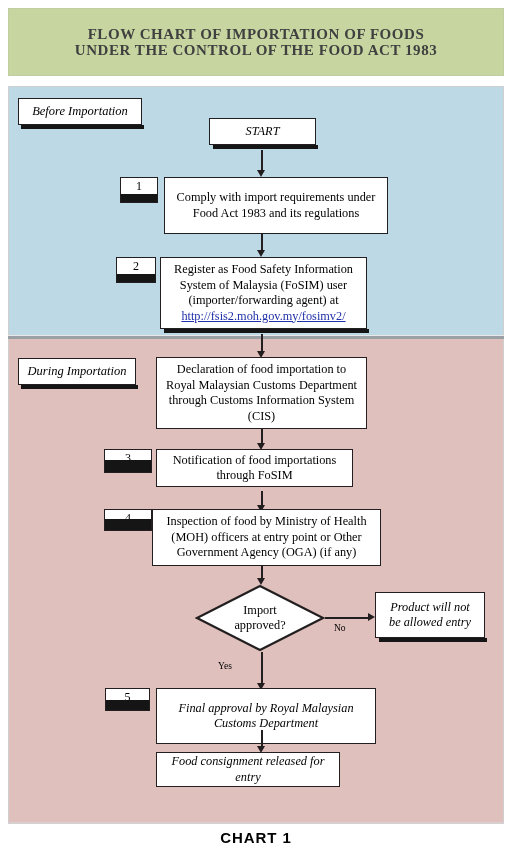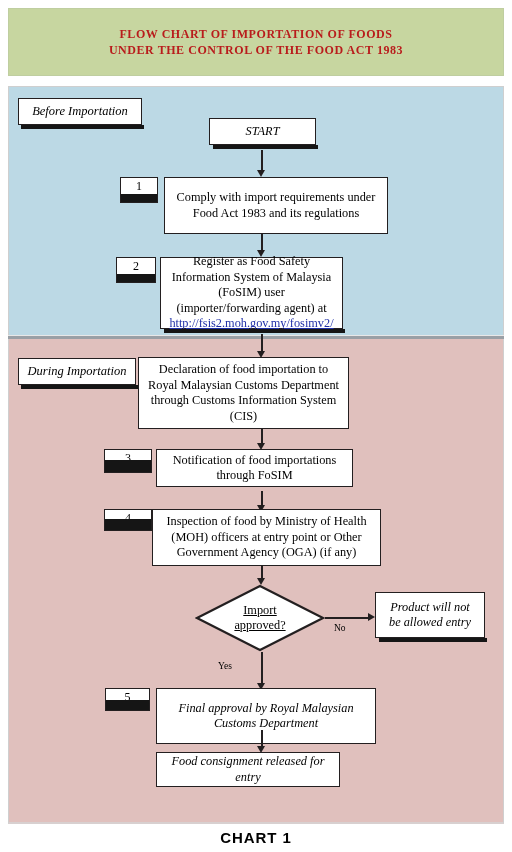--- a/index.html
+++ b/index.html
@@ -27,23 +27,23 @@
     background: #c7d6a0;
     display: flex;
     flex-direction: column;
     align-items: center;
     justify-content: center;
     border: 1px solid #bfceA0;
   }
   #header-banner .title-line {
     font-family: "Liberation Serif", "DejaVu Serif", serif;
     font-weight: bold;
-    font-size: 12px;
+    font-size: 15px;
     letter-spacing: 0.55px;
-    color: #b91c1c;
+    color: #404040;
     line-height: 16px;
     white-space: nowrap;
   }
 
   
   .panel {
     position: absolute;
     left: 8px;
     width: 496px;
     border-left: 1px solid #cfcfcf;
@@ -186,21 +186,20 @@
     position: absolute;
     inset: 0;
     display: flex;
     flex-direction: column;
     align-items: center;
     justify-content: center;
     font-size: 12.3px;
     line-height: 15.5px;
     color: #000;
     text-align: center;
-    text-decoration: underline;
   }
 
   
   .vline {
     position: absolute;
     width: 1.6px;
     background: #231f20;
   }
   .hline {
     position: absolute;
@@ -270,28 +269,28 @@
 </div>
 
 <div class="vline" style="left:261px; top:234px; height:18px;"></div>
 <div class="arrow-down" style="left:257px; top:250px;"></div>
 
 <div class="badge" style="left:116px; top:257px; width:40px; height:26px;">
   <span class="num">2</span>
   <span class="bar" style="height:8px;"></span>
 </div>
 
-<div class="node left shadowed" id="node-step2" style="left:160px; top:257px; width:183px; height:72px;">
+<div class="node left shadowed" id="node-step2" style="left:160px; top:257px; width:207px; height:72px;">
   <span class="txt"><span>Register as Food Safety Information System of Malaysia (FoSIM) user (importer/forwarding agent) at </span><span class="url-link">http://fsis2.moh.gov.my/fosimv2/</span></span>
 </div>
 
 <div class="vline" style="left:261px; top:334px; height:19px;"></div>
 <div class="arrow-down" style="left:257px; top:351px;"></div>
 
-<div class="node left" id="node-declaration" style="left:138px; top:357px; width:211px; height:72px;">
+<div class="node left" id="node-declaration" style="left:156px; top:357px; width:211px; height:72px;">
   <span class="txt">Declaration of food importation to Royal Malaysian Customs Department through Customs Information System (CIS)</span>
 </div>
 
 <div class="vline" style="left:261px; top:429px; height:16px;"></div>
 <div class="arrow-down" style="left:257px; top:443px;"></div>
 
 <div class="badge" style="left:104px; top:449px; width:48px; height:24px;">
   <span class="num">3</span>
   <span class="bar" style="height:12px;"></span>
 </div>

